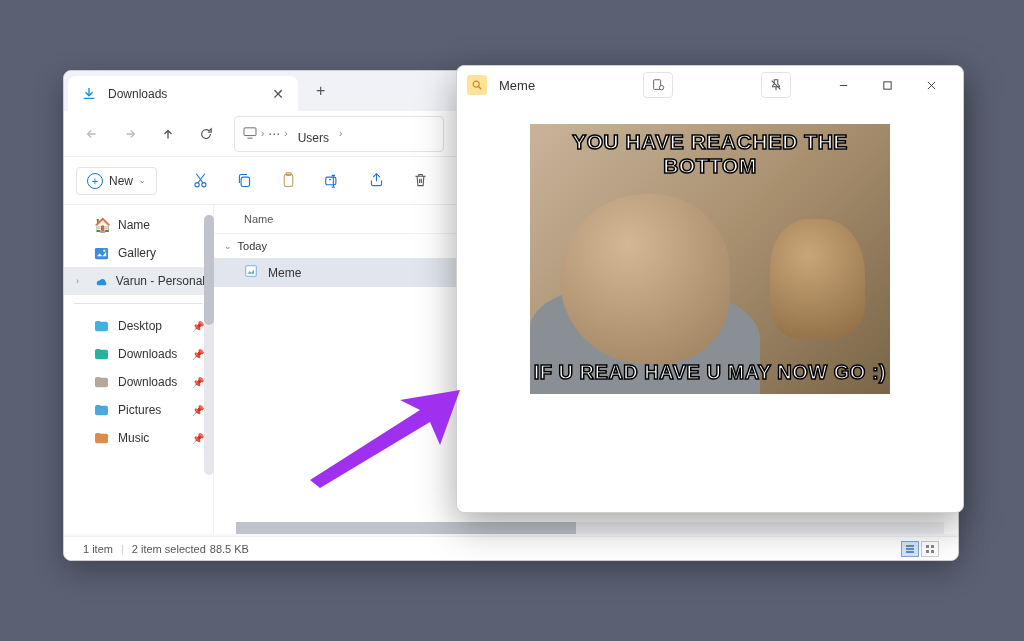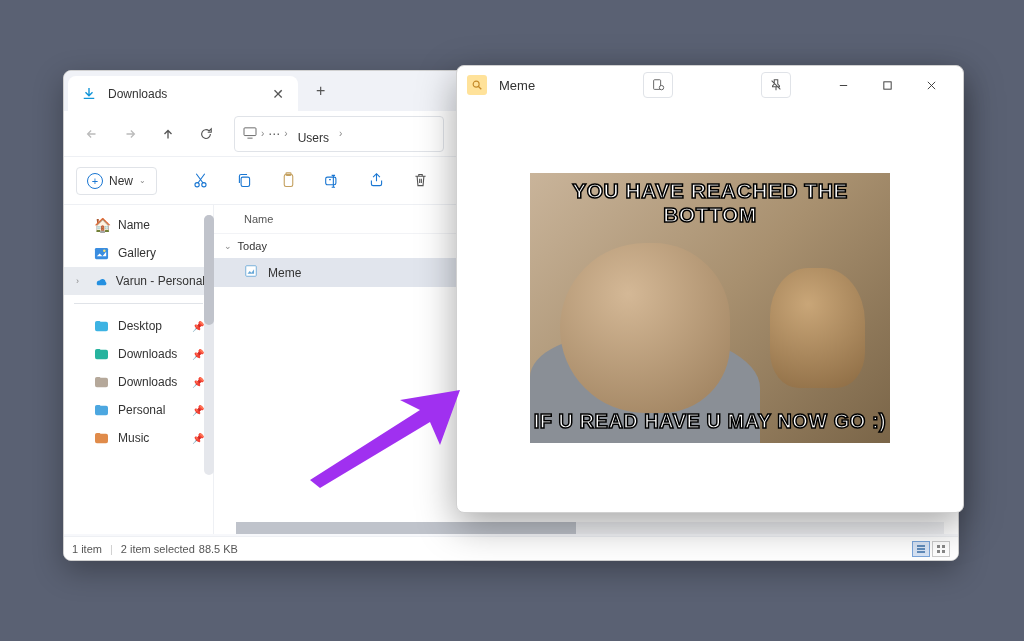--- a/index.html
+++ b/index.html
@@ -212,21 +212,21 @@
     .status-bar {
       position: absolute;
       bottom: 0;
       left: 0;
       right: 0;
       height: 24px;
       background: #fff;
       border-top: 1px solid #eef0f4;
       display: flex;
       align-items: center;
-      padding: 0 8px;
+      padding: 0 19px;
       font-size: 11px;
       color: #555;
       gap: 4px;
     }
     .status-sep { margin: 0 4px; color: #ccc; }
     .view-toggle { margin-left: auto; display: flex; gap: 2px; }
     .view-btn { width: 18px; height: 16px; border: 1px solid #ccc; display: flex; align-items: center; justify-content: center; font-size: 10px; }
     .view-btn.active { background: #d8e4f5; border-color: #7aa5db; }
     
     .preview-window {
@@ -277,21 +277,21 @@
       height: 30px;
       display: flex;
       align-items: center;
       justify-content: center;
       font-size: 12px;
       cursor: pointer;
       color: #333;
     }
     .preview-content {
       display: flex;
-      align-items: center;
+      align-items: flex-start;
       justify-content: center;
       height: calc(100% - 38px);
       padding: 20px;
     }
     .meme-img {
       width: 360px;
       height: 270px;
       background: #b8a089;
       position: relative;
       overflow: hidden;
@@ -509,21 +509,21 @@
         <span>Downloads</span>
         <span class="pin-icon">📌</span>
       </div>
       <div class="sidebar-item">
         <span class="chevron"></span>
         <span class="sidebar-icon">
           <svg width="15" height="13" viewBox="0 0 16 14">
               <path d="M1 3a2 2 0 012-2h3l1 1h6a2 2 0 012 2v6a2 2 0 01-2 2H3a2 2 0 01-2-2V3z" fill="#4ca7e0"></path>
             </svg>
         </span>
-        <span>Personal</span>
+        <span>Pictures</span>
         <span class="pin-icon">📌</span>
       </div>
       <div class="sidebar-item">
         <span class="chevron"></span>
         <span class="sidebar-icon">
           <svg width="15" height="13" viewBox="0 0 16 14">
               <path d="M1 3a2 2 0 012-2h3l1 1h6a2 2 0 012 2v6a2 2 0 01-2 2H3a2 2 0 01-2-2V3z" fill="#e08b4a"></path>
             </svg>
         </span>
         <span>Music</span>

